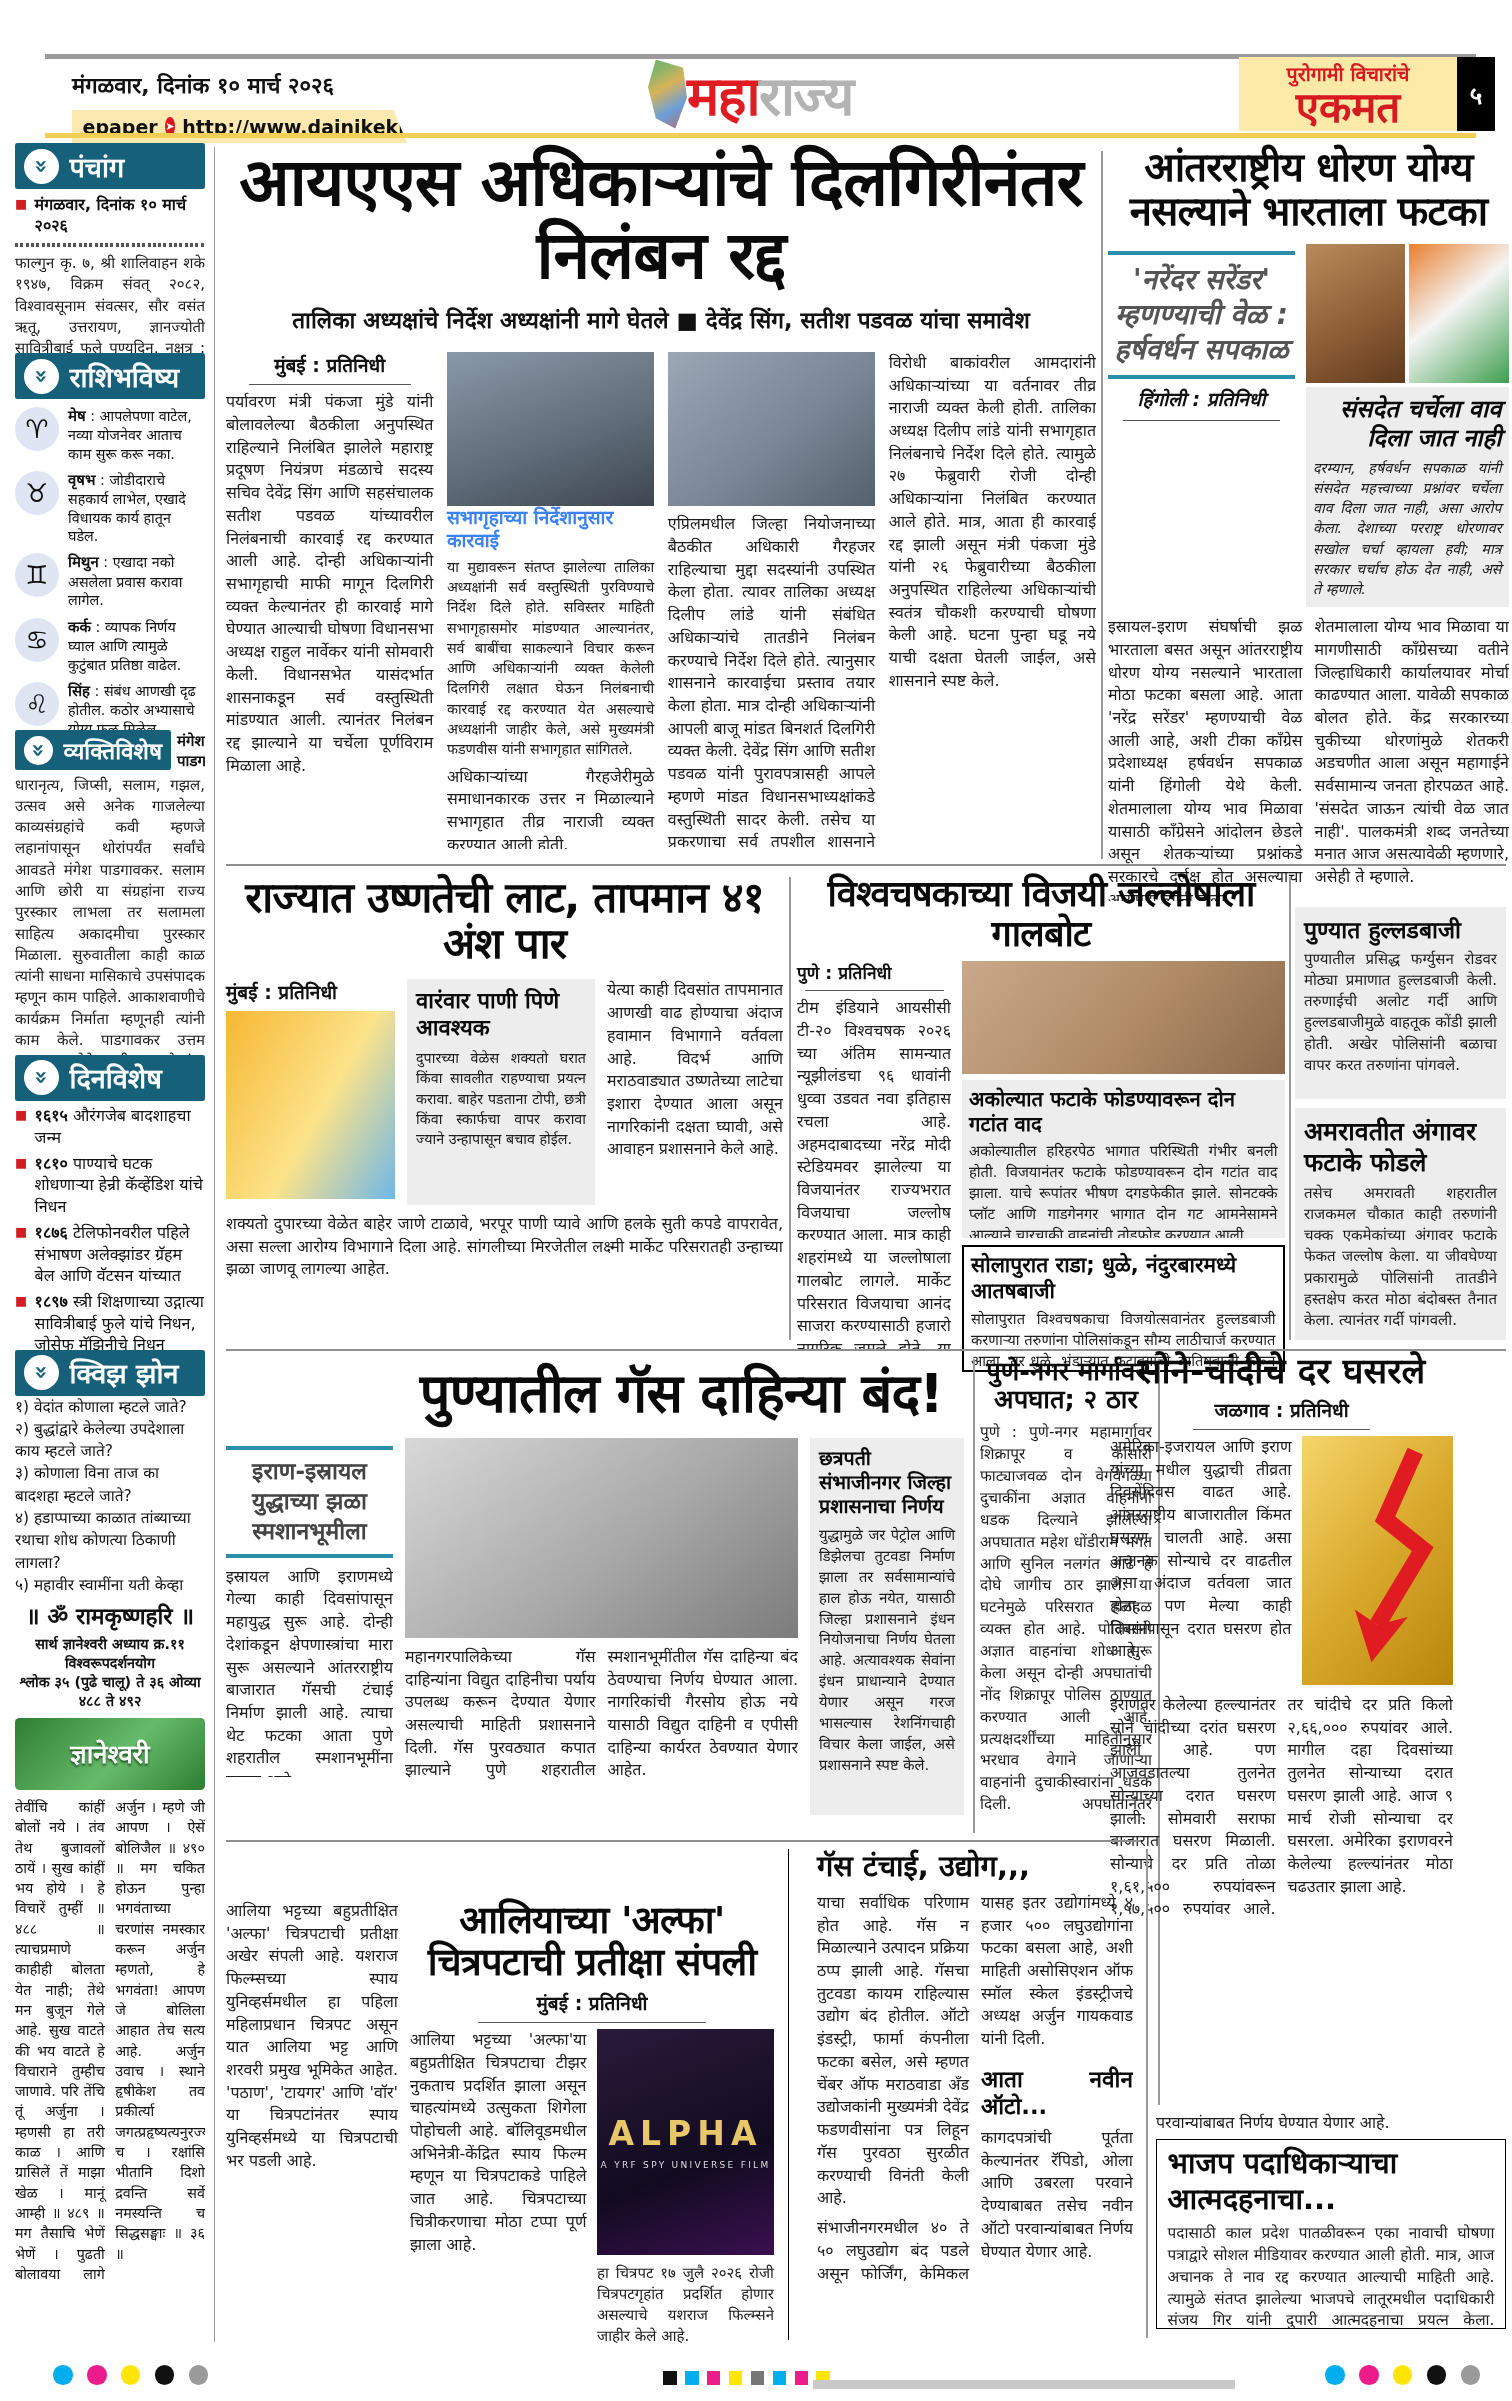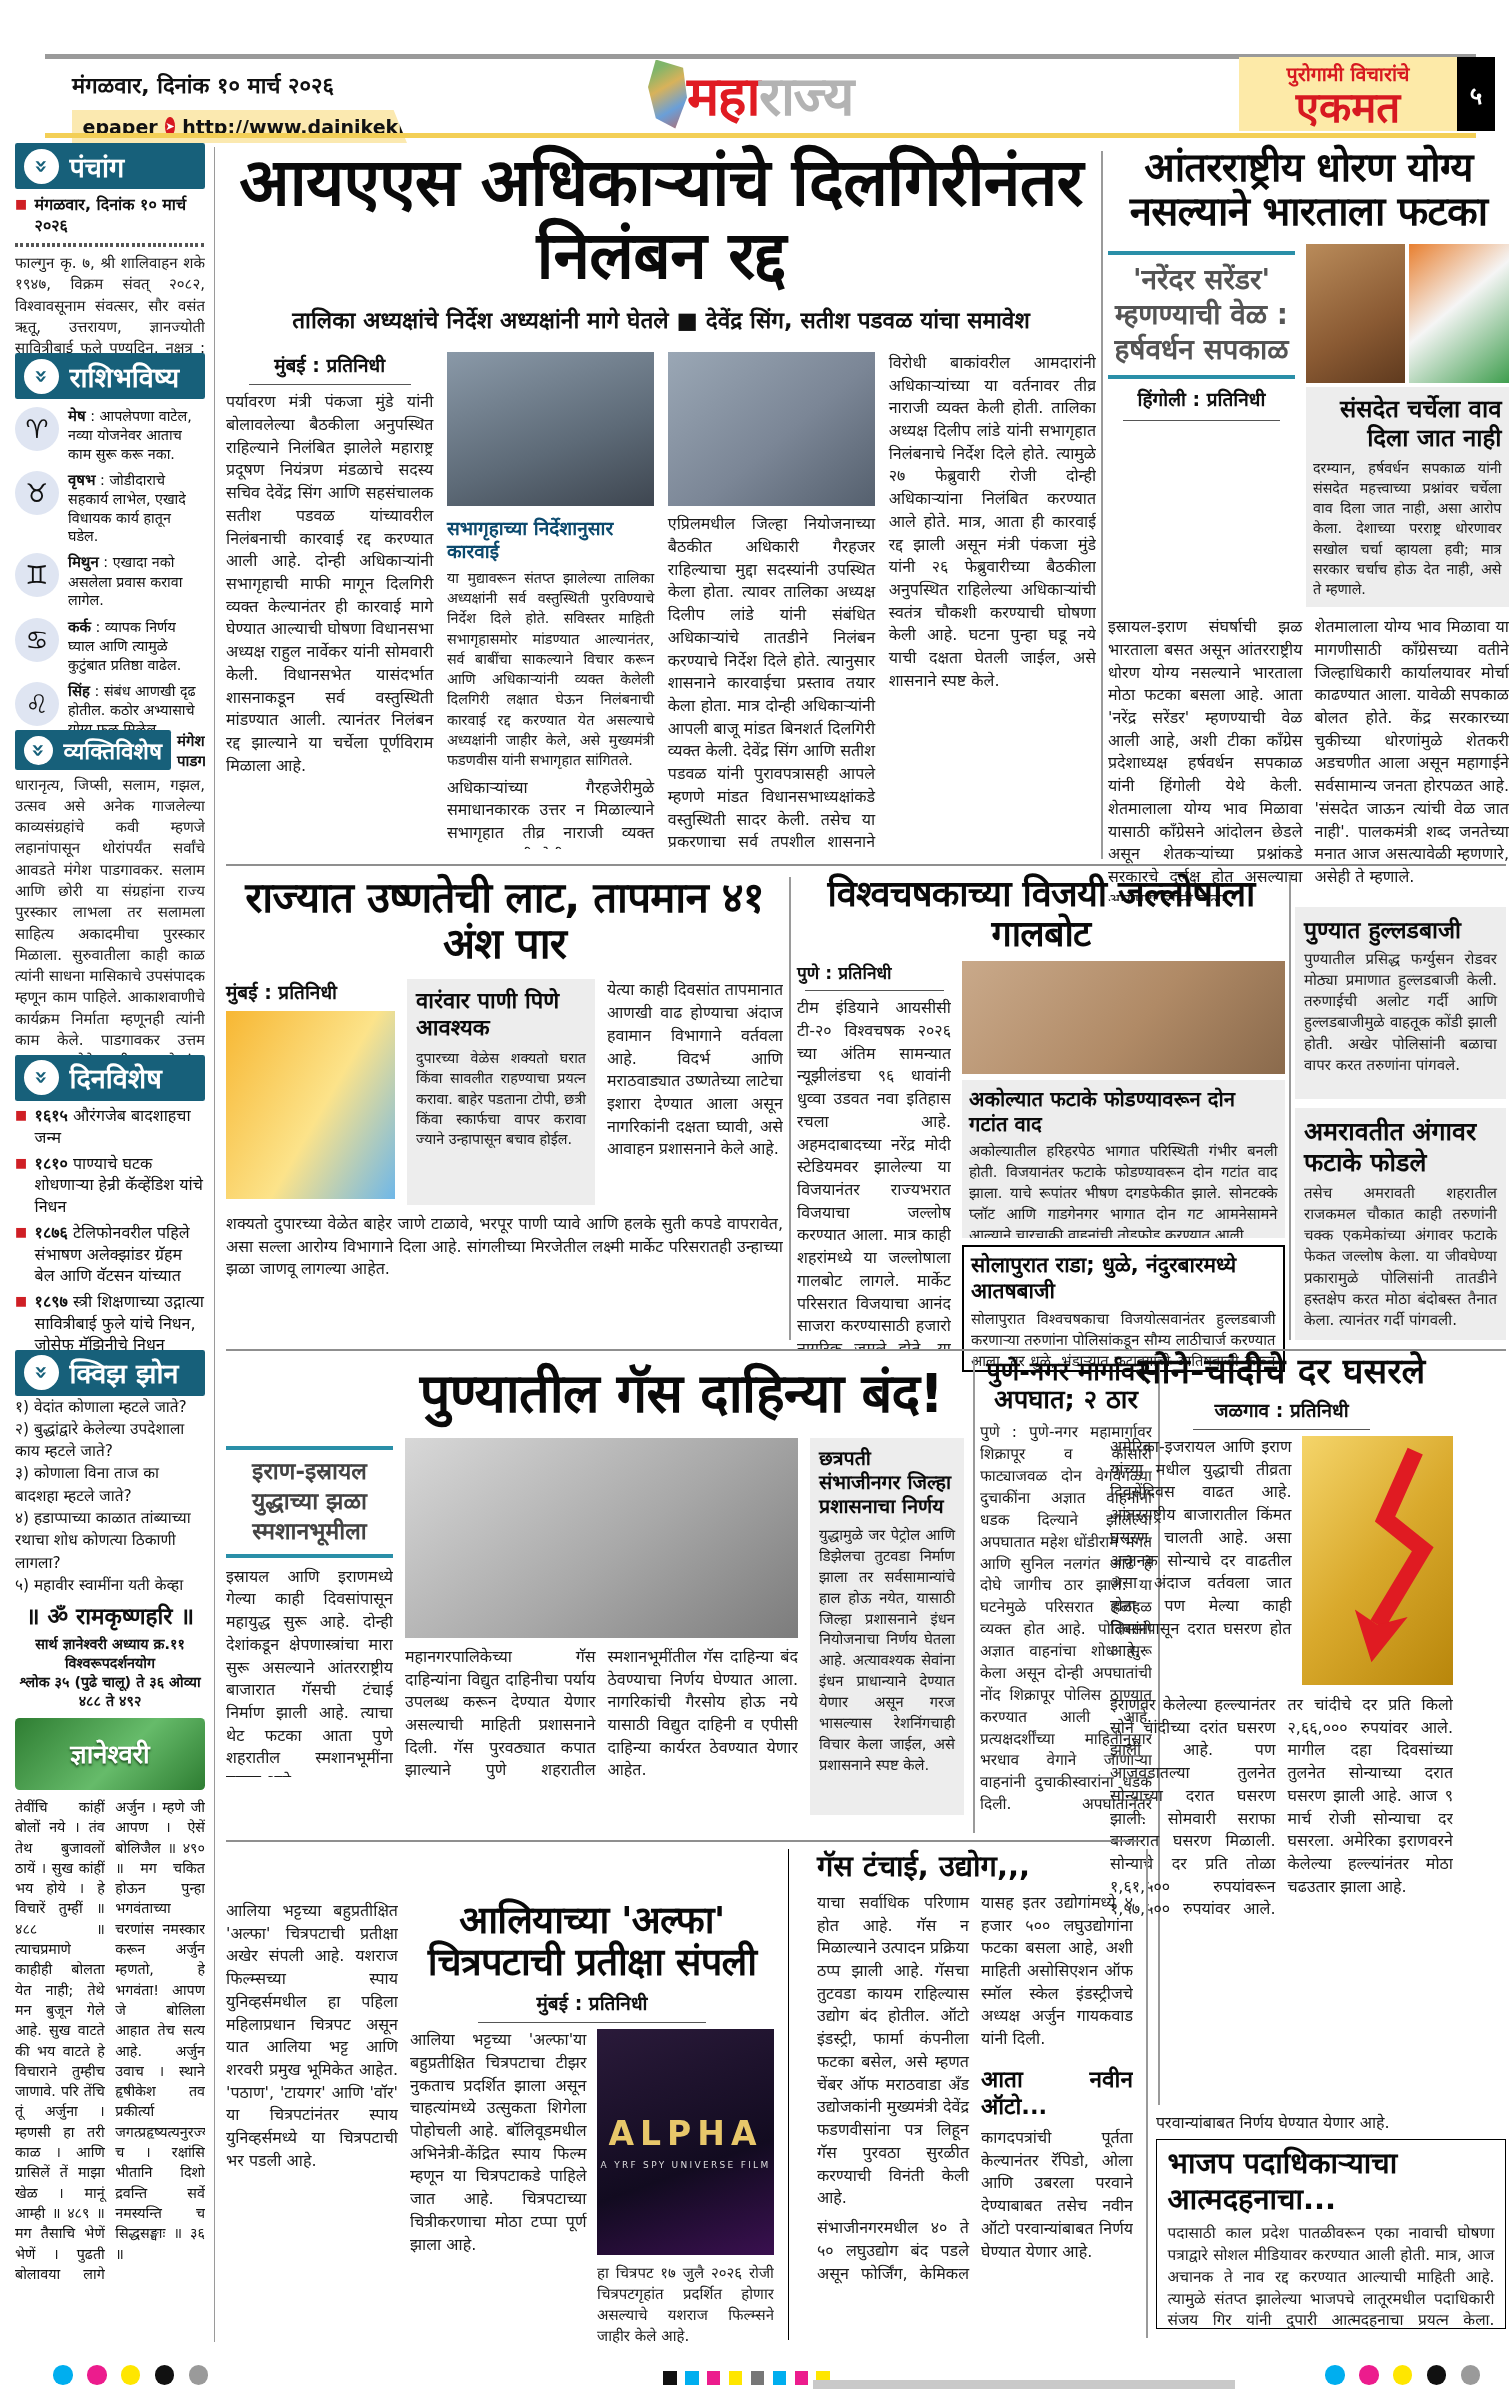--- a/index.html
+++ b/index.html
@@ -178,38 +178,38 @@
     <div class="hl" style="font-size:66px;">आयएएस अधिकाऱ्यांचे दिलगिरीनंतर निलंबन रद्द</div>
     <div style="text-align:center;font-weight:800;font-size:22.6px;margin-top:12px;">तालिका अध्यक्षांचे निर्देश अध्यक्षांनी मागे घेतले ■ देवेंद्र सिंग, सतीश पडवळ यांचा समावेश</div>
     <div style="display:flex;gap:13.6px;margin-top:16.6px;height:497px;overflow:hidden;">
       <div style="flex:1;">
         <div class="byline" style="text-align:center;">मुंबई : प्रतिनिधी</div>
         <div class="rule-h" style="height:1.5px;margin:6px 22.6px;background:#555;"></div>
         <div class="body-txt jt">पर्यावरण मंत्री पंकजा मुंडे यांनी बोलावलेल्या बैठकीला अनुपस्थित राहिल्याने निलंबित झालेले महाराष्ट्र प्रदूषण नियंत्रण मंडळाचे सदस्य सचिव देवेंद्र सिंग आणि सहसंचालक सतीश पडवळ यांच्यावरील निलंबनाची कारवाई रद्द करण्यात आली आहे. दोन्ही अधिकाऱ्यांनी सभागृहाची माफी मागून दिलगिरी व्यक्त केल्यानंतर ही कारवाई मागे घेण्यात आल्याची घोषणा विधानसभा अध्यक्ष राहुल नार्वेकर यांनी सोमवारी केली. विधानसभेत यासंदर्भात शासनाकडून सर्व वस्तुस्थिती मांडण्यात आली. त्यानंतर निलंबन रद्द झाल्याने या चर्चेला पूर्णविराम मिळाला आहे.</div>
       </div>
       <div style="flex:1;">
         <div class="photo" style="height:154px;background:linear-gradient(160deg,#8a99a8,#5d6a77 60%,#3e4650);"></div>
-        <div class="boxhead" style="font-size:19px;color:#0c4a6e;margin-top:11px;">सभागृहाच्या निर्देशानुसार कारवाई</div>
+        <div class="boxhead" style="font-size:19px;color:#3b82f6;margin-top:0;">सभागृहाच्या निर्देशानुसार कारवाई</div>
         <div class="j t body-txt jt" style="font-size:14.3px;margin-top:4.5px;">या मुद्यावरून संतप्त झालेल्या तालिका अध्यक्षांनी सर्व वस्तुस्थिती पुरविण्याचे निर्देश दिले होते. सविस्तर माहिती सभागृहासमोर मांडण्यात आल्यानंतर, सर्व बाबींचा साकल्याने विचार करून आणि अधिकाऱ्यांनी व्यक्त केलेली दिलगिरी लक्षात घेऊन निलंबनाची कारवाई रद्द करण्यात येत असल्याचे अध्यक्षांनी जाहीर केले, असे मुख्यमंत्री फडणवीस यांनी सभागृहात सांगितले.</div>
         <div class="body-txt jt" style="margin-top:6px;">अधिकाऱ्यांच्या गैरहजेरीमुळे समाधानकारक उत्तर न मिळाल्याने सभागृहात तीव्र नाराजी व्यक्त करण्यात आली होती.</div>
       </div>
       <div style="flex:1;">
         <div class="photo" style="height:154px;background:linear-gradient(140deg,#9aa7b5,#7b8696 55%,#55606e);"></div>
         <div class="body-txt jt" style="margin-top:7.5px;">एप्रिलमधील जिल्हा नियोजनाच्या बैठकीत अधिकारी गैरहजर राहिल्याचा मुद्दा सदस्यांनी उपस्थित केला होता. त्यावर तालिका अध्यक्ष दिलीप लांडे यांनी संबंधित अधिकाऱ्यांचे तातडीने निलंबन करण्याचे निर्देश दिले होते. त्यानुसार शासनाने कारवाईचा प्रस्ताव तयार केला होता. मात्र दोन्ही अधिकाऱ्यांनी आपली बाजू मांडत बिनशर्त दिलगिरी व्यक्त केली. देवेंद्र सिंग आणि सतीश पडवळ यांनी पुरावपत्रासही आपले म्हणणे मांडत विधानसभाध्यक्षांकडे वस्तुस्थिती सादर केली. तसेच या प्रकरणाचा सर्व तपशील शासनाने नोंदविला.</div>
       </div>
       <div style="flex:1;">
         <div class="body-txt jt">विरोधी बाकांवरील आमदारांनी अधिकाऱ्यांच्या या वर्तनावर तीव्र नाराजी व्यक्त केली होती. तालिका अध्यक्ष दिलीप लांडे यांनी सभागृहात निलंबनाचे निर्देश दिले होते. त्यामुळे २७ फेब्रुवारी रोजी दोन्ही अधिकाऱ्यांना निलंबित करण्यात आले होते. मात्र, आता ही कारवाई रद्द झाली असून मंत्री पंकजा मुंडे यांनी २६ फेब्रुवारीच्या बैठकीला अनुपस्थित राहिलेल्या अधिकाऱ्यांची स्वतंत्र चौकशी करण्याची घोषणा केली आहे. घटना पुन्हा घडू नये याची दक्षता घेतली जाईल, असे शासनाने स्पष्ट केले.</div>
       </div>
     </div>
   </div>
   <div class="abs vr" style="left:1101px;top:151px;height:708px;"></div>
 
   <div class="abs" style="left:1108px;top:145px;width:401px;">
     <div class="hl" style="font-size:40px;">आंतरराष्ट्रीय धोरण योग्य नसल्याने भारताला फटका</div>
-    <div style="display:flex;gap:10.5px;margin-top:10.5px;">
+    <div style="display:flex;gap:10.5px;margin-top:10.5px;font-style:italic;">
       <div style="flex:0 0 187px;">
         <div class="kicker-rule"></div>
         <div style="font-size:28px;font-weight:800;color:#555;text-align:center;line-height:1.25;">'नरेंदर सरेंडर' म्हणण्याची वेळ : हर्षवर्धन सपकाळ</div>
         <div class="kicker-rule"></div>
         <div class="byline" style="text-align:center;">हिंगोली : प्रतिनिधी</div>
         <div class="rule-h" style="height:1.5px;margin:7.5px 15px;background:#555;"></div>
       </div>
       <div style="flex:1;">
         <div style="display:flex;gap:3.8px;">
           <div class="photo" style="flex:1;height:139px;background:linear-gradient(150deg,#b98b5a,#8a5a33 60%,#5f3a1e);"></div>

